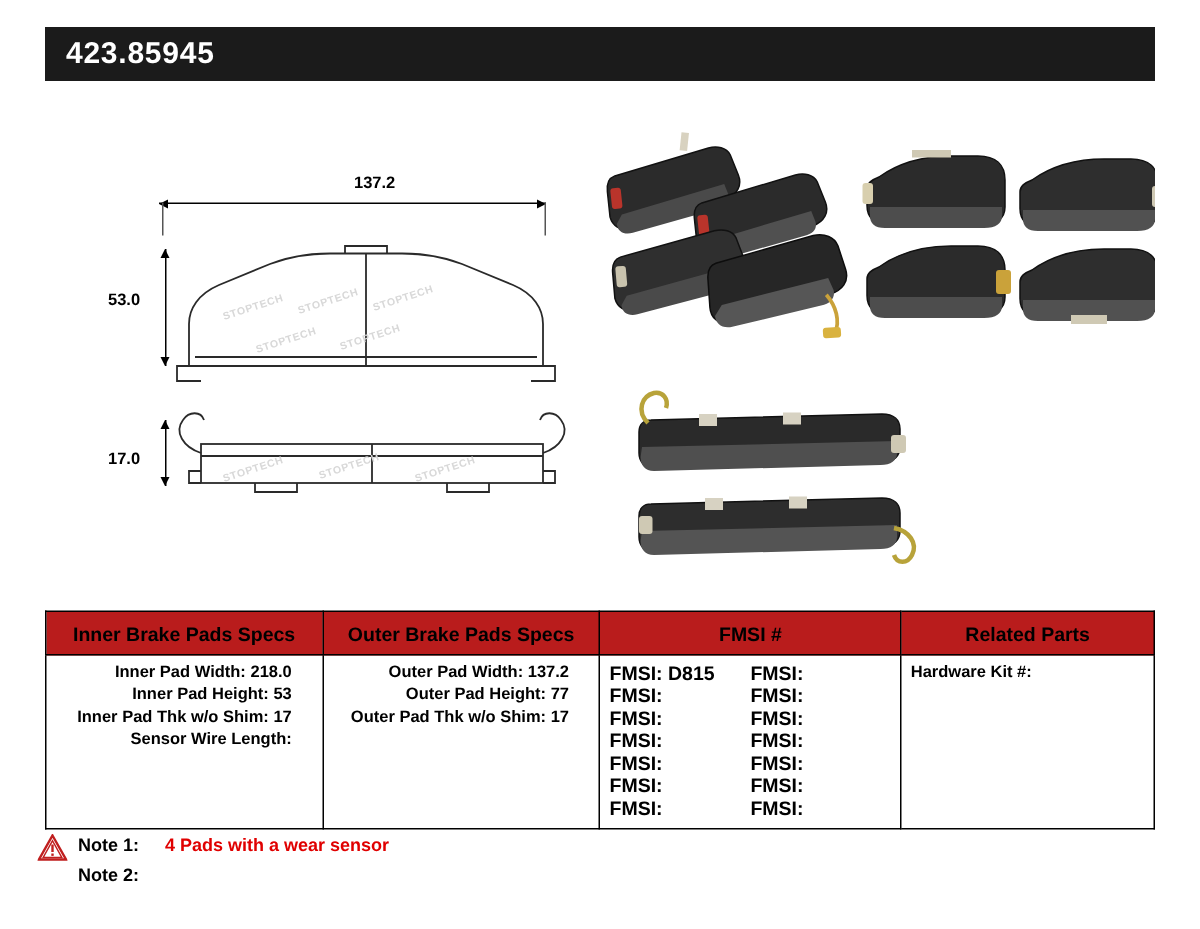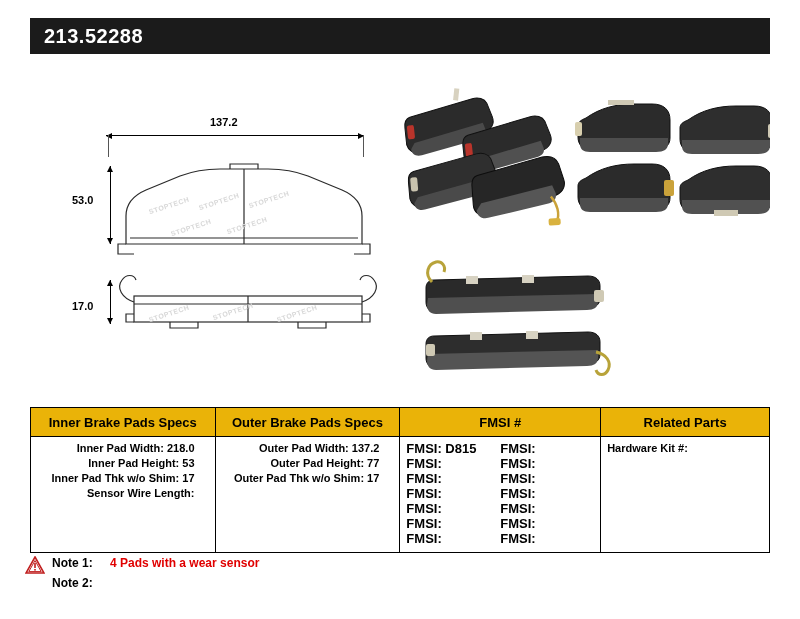--- a/index.html
+++ b/index.html
@@ -108,21 +108,21 @@
   .spec-table {
     position: absolute;
     left: 30px;
     top: 407px;
     width: 740px;
     border-collapse: collapse;
     font-size: 11px;
   }
   .spec-table th {
     border: 1px solid #000;
-    background: #eab308;
+    background: #b91c1c;
     font-size: 13px;
     font-weight: bold;
     height: 24px;
     text-align: center;
     padding: 2px 4px;
   }
   .spec-table td {
     border-left: 1px solid #000;
     border-right: 1px solid #000;
     vertical-align: top;
@@ -190,26 +190,26 @@
     width: 20px;
     height: 18px;
   }
 
   .pads-svg { position: absolute; left: 0; top: 0; }
 </style>
 </head>
 <body>
 
 <div class="header">
-  <span class="part-number">213.52288</span>
+  <span class="part-number">423.85945</span>
 </div>
 
 <div class="drawing">
 
-  <div class="dim-label" style="left:180px; top:50px;text-align:center;">137.2</div>
+  <div class="dim-label" style="left:206px; top:50px;text-align:center;">137.2</div>
   <div class="dim-line h" style="left:76px; top:69px; width:258px;"></div>
   <div class="arrow-l" style="left:76px; top:67px;"></div>
   <div class="arrow-r" style="left:328px; top:67px;"></div>
   <div class="ext-line" style="left:78px; top:69px; width:1px; height:22px;"></div>
   <div class="ext-line" style="left:333px; top:69px; width:1px; height:22px;"></div>
 
   <div class="dim-label" style="left:42px; top:128px;">53.0</div>
   <div class="dim-line v" style="left:80px; top:100px; height:78px;"></div>
   <div class="arrow-u" style="left:77px; top:100px;"></div>
   <div class="arrow-d" style="left:77px; top:172px;"></div>

